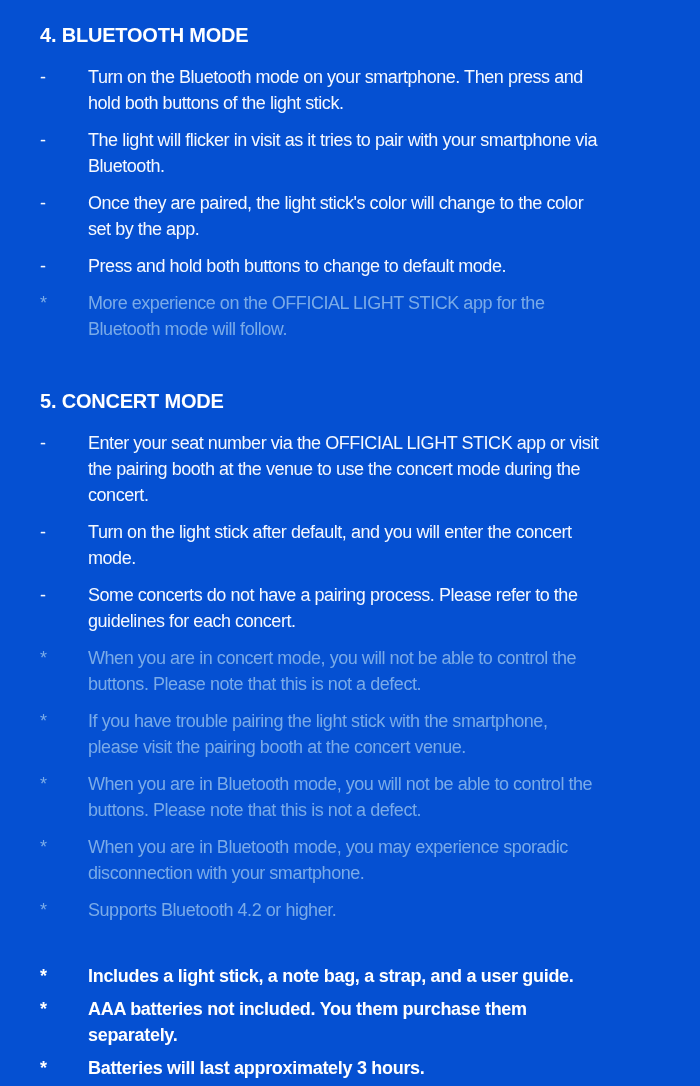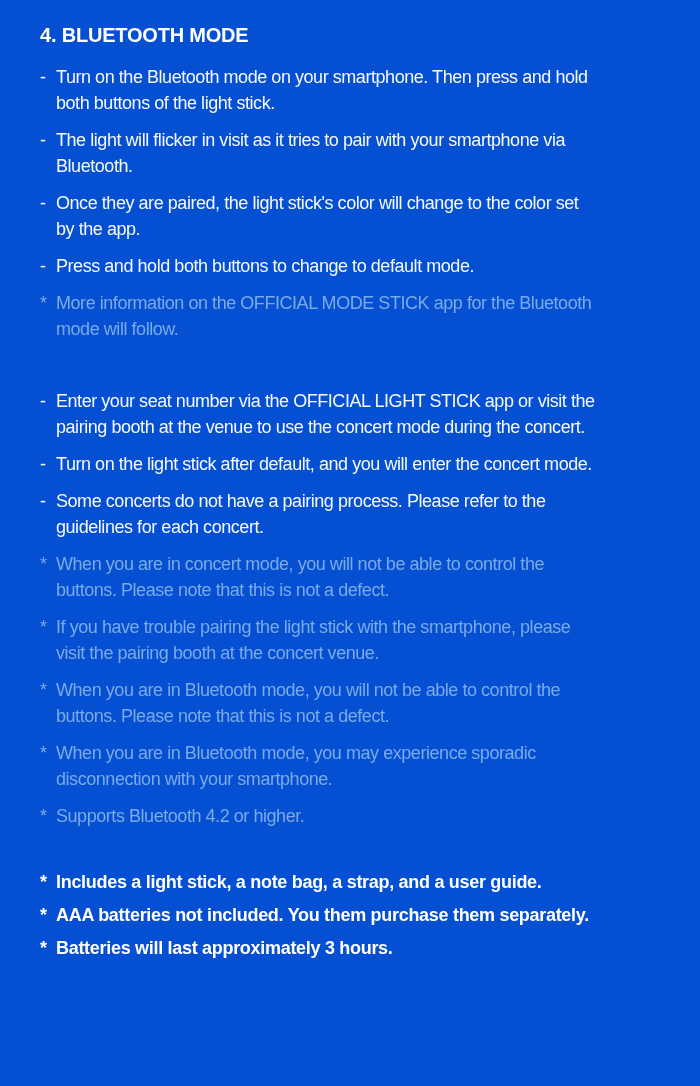--- a/index.html
+++ b/index.html
@@ -39,20 +39,21 @@
     letter-spacing: -0.45px;
     margin-bottom: 11px;
     color: #f6f9ff;
   }
   .item .marker {
     flex: 0 0 16px;
     width: 16px;
   }
   .item .text {
     flex: 1 1 auto;
+    margin-left: 32px;
   }
   .item.note {
     color: #7aabe8;
   }
   .footer {
     margin-top: 40px;
   }
   .footer .item {
     font-weight: bold;
     color: #ffffff;
@@ -80,25 +81,26 @@
       <span class="marker">-</span>
       <span class="text">Once they are paired, the light stick's color will change to the color set by the app.</span>
     </div>
     <div class="item">
       <span class="marker">-</span>
       <span class="text">Press and hold both buttons to change to default mode.</span>
     </div>
 
     <div class="item note">
       <span class="marker">*</span>
-      <span class="text">More information on the OFFICIAL MODE STICK app for the Bluetooth mode will follow.</span>
+      <span class="text">More experience on the OFFICIAL LIGHT STICK app for the Bluetooth mode will follow.</span>
     </div>
   </section>
 
   <section class="section section--concert">
+    <h2 class="section-heading">5. CONCERT MODE</h2>
 
     <div class="item">
       <span class="marker">-</span>
       <span class="text">Enter your seat number via the OFFICIAL LIGHT STICK app or visit the pairing booth at the venue to use the concert mode during the concert.</span>
     </div>
     <div class="item">
       <span class="marker">-</span>
       <span class="text">Turn on the light stick after default, and you will enter the concert mode.</span>
     </div>
     <div class="item">

